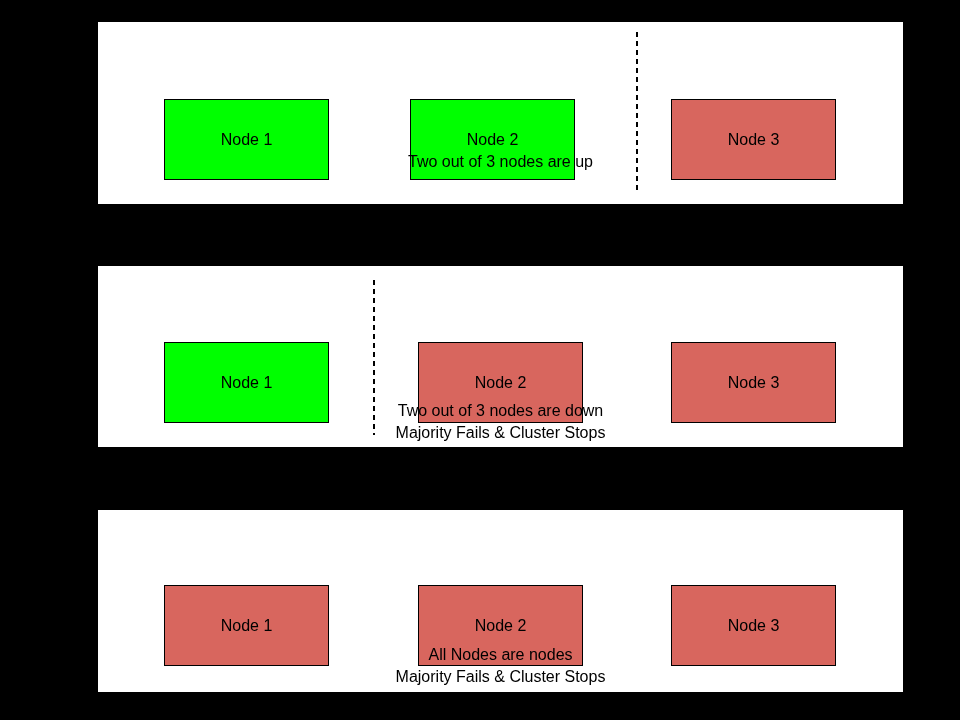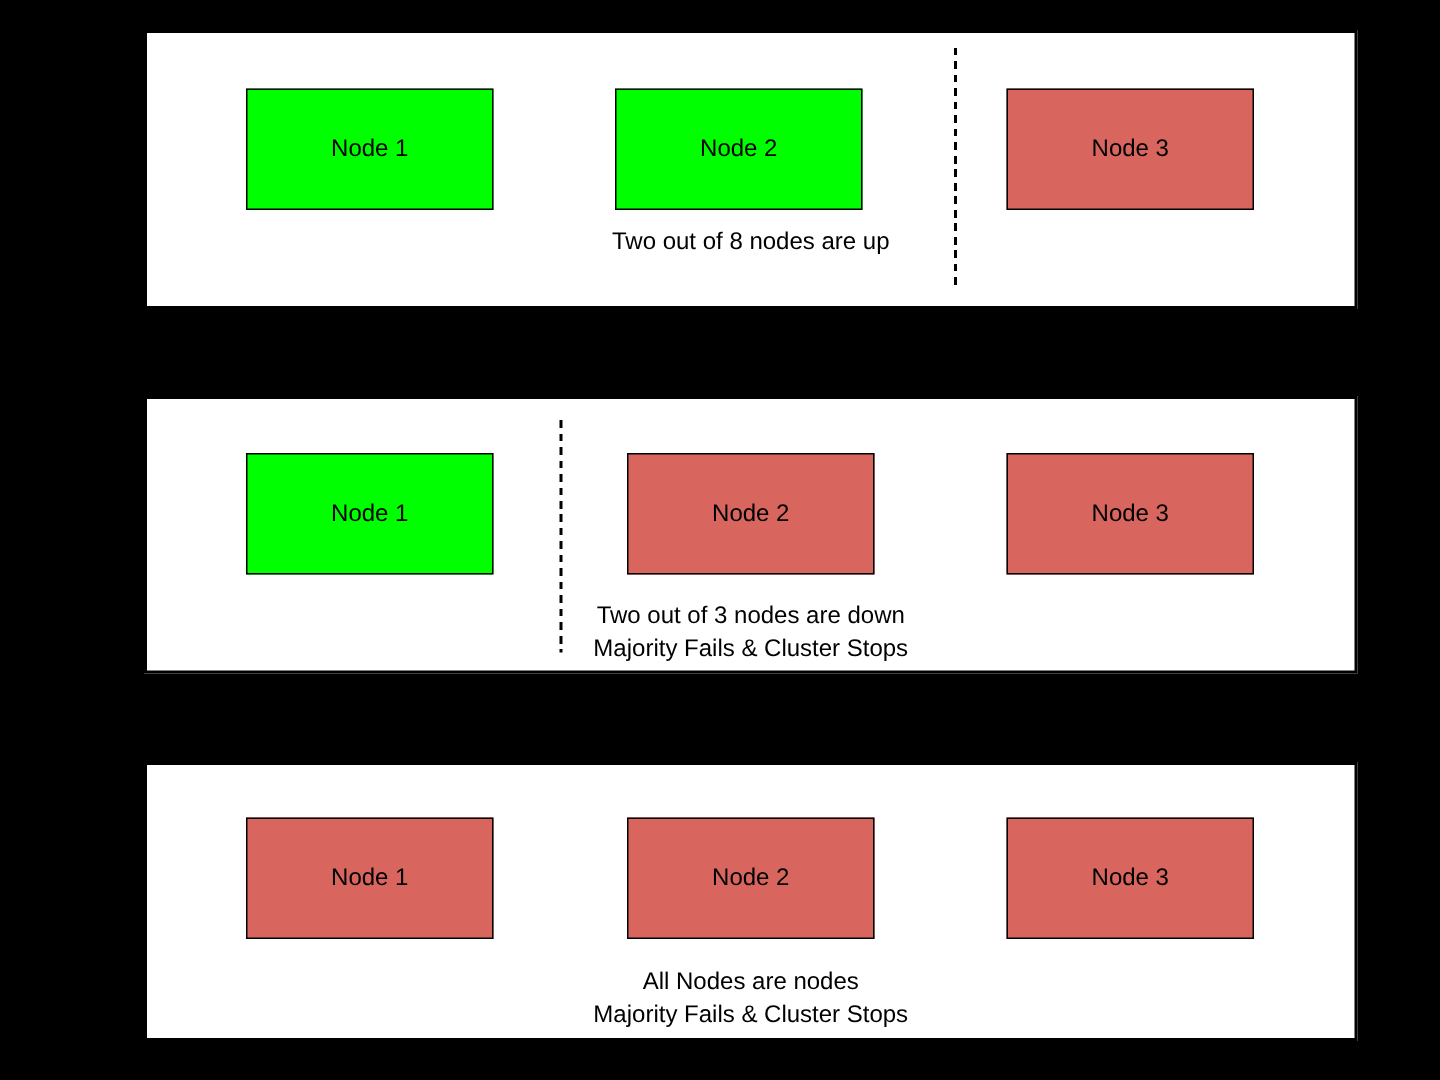--- a/index.html
+++ b/index.html
@@ -4,21 +4,21 @@
 <style>
   html,body{margin:0;padding:0;background:#000;}
   .stage{position:relative;width:960px;height:720px;background:#000;overflow:hidden;
          font-family:"Liberation Sans",sans-serif;color:#000;}
   .panel{position:absolute;left:96px;width:809px;background:#fff;border:2px solid #000;
          box-sizing:border-box;}
   .panel-1{top:20px;height:186px;}
   .panel-2{top:264px;height:185px;}
   .panel-3{top:508px;height:186px;}
   .node{position:absolute;width:165px;height:81px;border:1px solid #000;box-sizing:border-box;
-        display:flex;align-items:center;justify-content:center;font-size:16px;}
+        display:flex;align-items:center;justify-content:center;font-size:16px;margin-top:40px;}
   .divider{position:absolute;width:2px;
            background:repeating-linear-gradient(to bottom,#000 0,#000 5px,transparent 5px,transparent 9px);}
   .caption{position:absolute;left:0;width:100%;text-align:center;font-size:16px;line-height:22px;}
 </style>
 </head>
 <body>
 
 <div class="stage">
 
   <section class="panel panel-1">
@@ -26,21 +26,21 @@
       <span>Node 1</span>
     </div>
     <div class="node" style="left: 312px; top: 37px; background: rgb(0, 255, 0);">
       <span>Node 2</span>
     </div>
     <div class="node" style="left: 573px; top: 37px; background: rgb(216, 102, 94);">
       <span>Node 3</span>
     </div>
     <div class="divider" style="left:538px;top:10px;height:158px"></div>
     <div class="caption" style="top:129px">
-      <div>Two out of 8 nodes are up</div>
+      <div>Two out of 3 nodes are up</div>
     </div>
   </section>
 
   <section class="panel panel-2">
     <div class="node" style="left: 66px; top: 36px; background: rgb(0, 255, 0);">
       <span>Node 1</span>
     </div>
     <div class="node" style="left: 320px; top: 36px; background: rgb(216, 102, 94);">
       <span>Node 2</span>
     </div>

